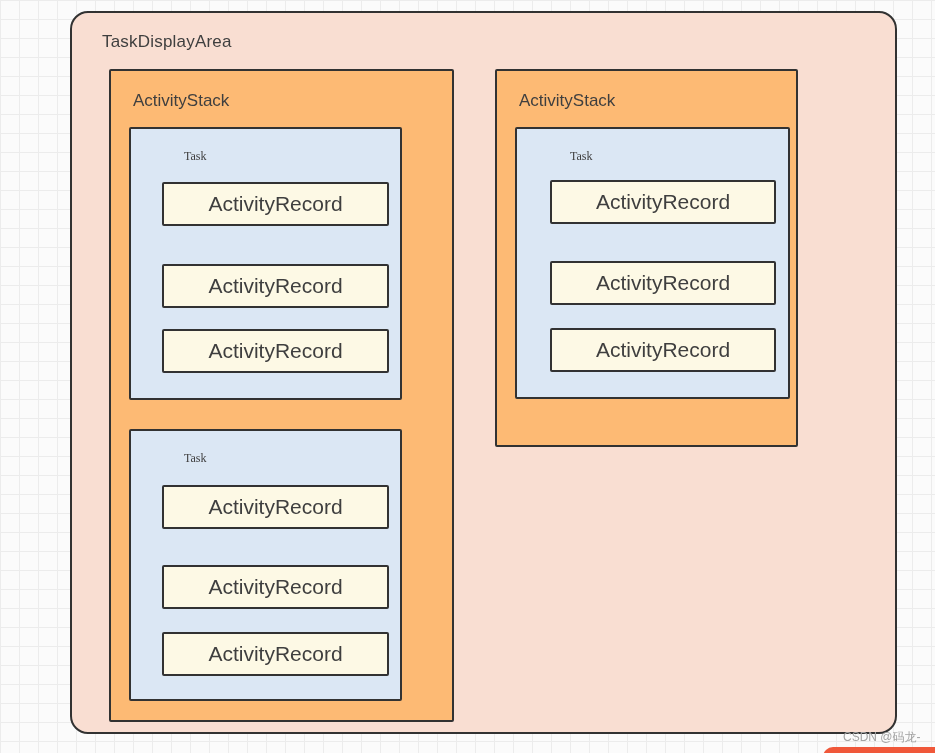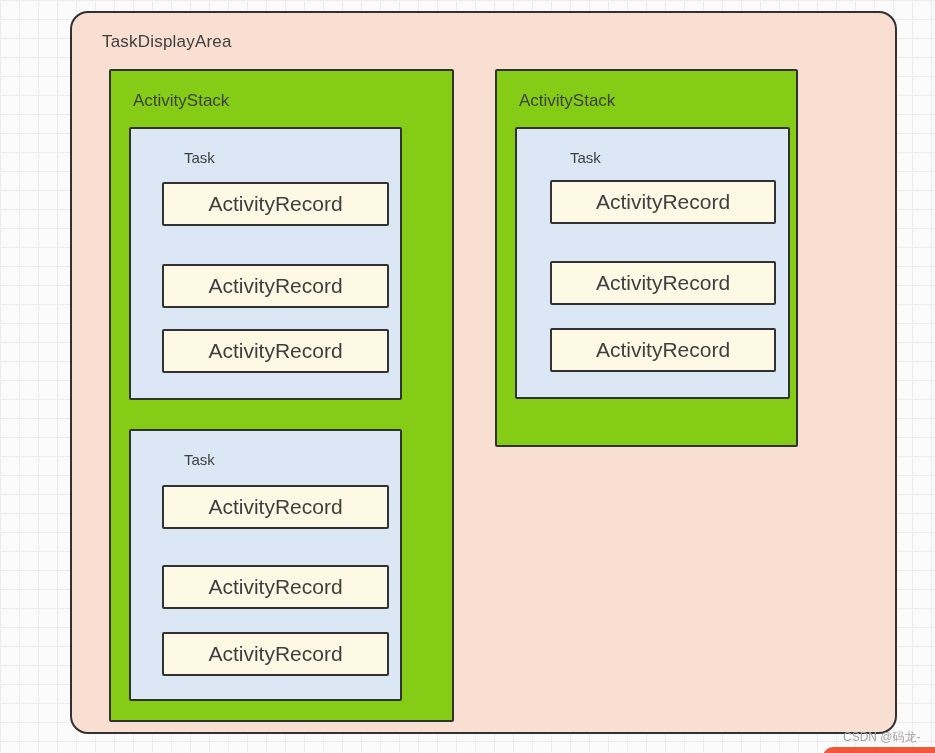--- a/index.html
+++ b/index.html
@@ -27,21 +27,21 @@
   }
   .area-label {
     position: absolute;
     left: 22px; top: 19px;
     font-size: 17px;
     letter-spacing: 0.2px;
     margin-left: 8px;
   }
   .stack {
     position: absolute;
-    background: #84cc16;
+    background: #fdba74;
     border: 2px solid #323232;
     border-radius: 2px;
   }
   .stack-left  { left: 37px;  top: 56px; width: 345px; height: 653px; }
   .stack-right { left: 423px; top: 56px; width: 303px; height: 378px; }
   .stack-label {
     position: absolute;
     left: 22px; top: 20px;
     font-size: 17px;
   }
@@ -50,21 +50,22 @@
     background: #dbe7f4;
     border: 2px solid #323232;
     border-radius: 2px;
   }
   .task-1 { left: 18px; top: 56px;  width: 273px; height: 273px; }
   .task-2 { left: 18px; top: 358px; width: 273px; height: 272px; }
   .task-r { left: 18px; top: 56px;  width: 275px; height: 272px; }
   .task-label {
     position: absolute;
     left: 53px; top: 20px;
-    font-size: 15px;
+    font-size: 12px;
+    font-family: Liberation Serif, serif;
   }
   .record {
     position: absolute;
     width: 227px; height: 44px;
     background: #fdf9e5;
     border: 2px solid #323232;
     border-radius: 2px;
     display: flex;
     align-items: center;
     justify-content: center;

